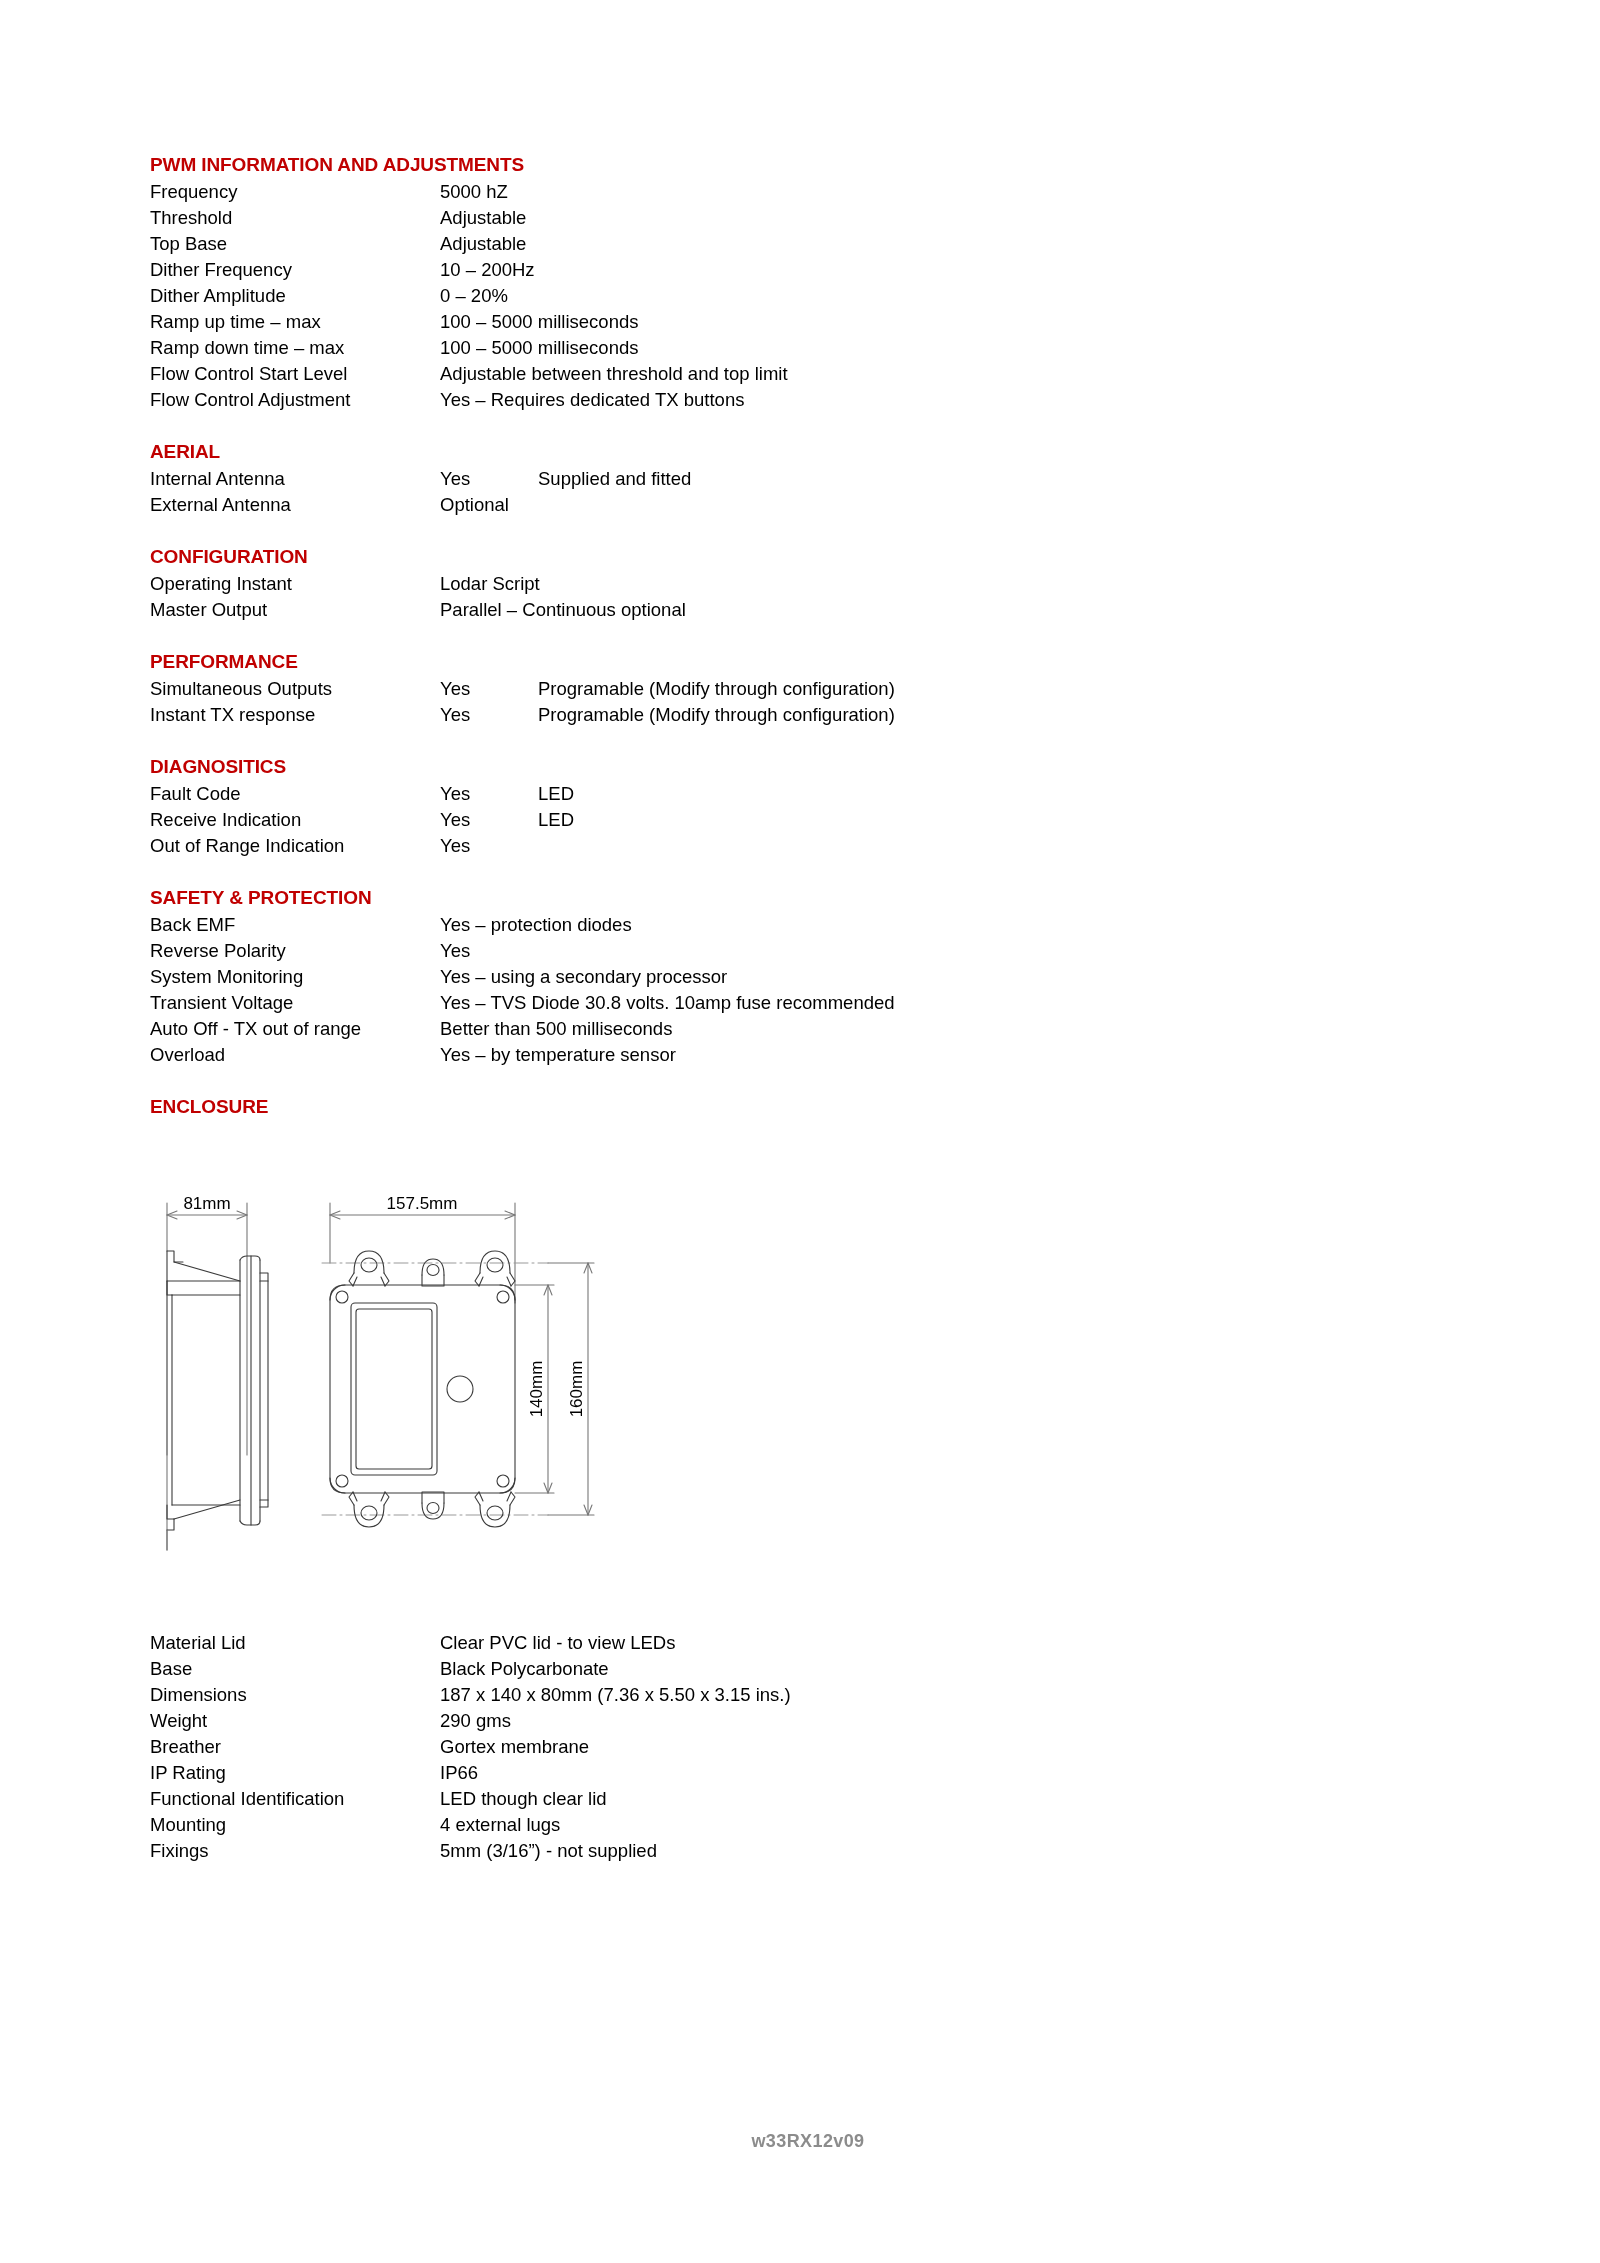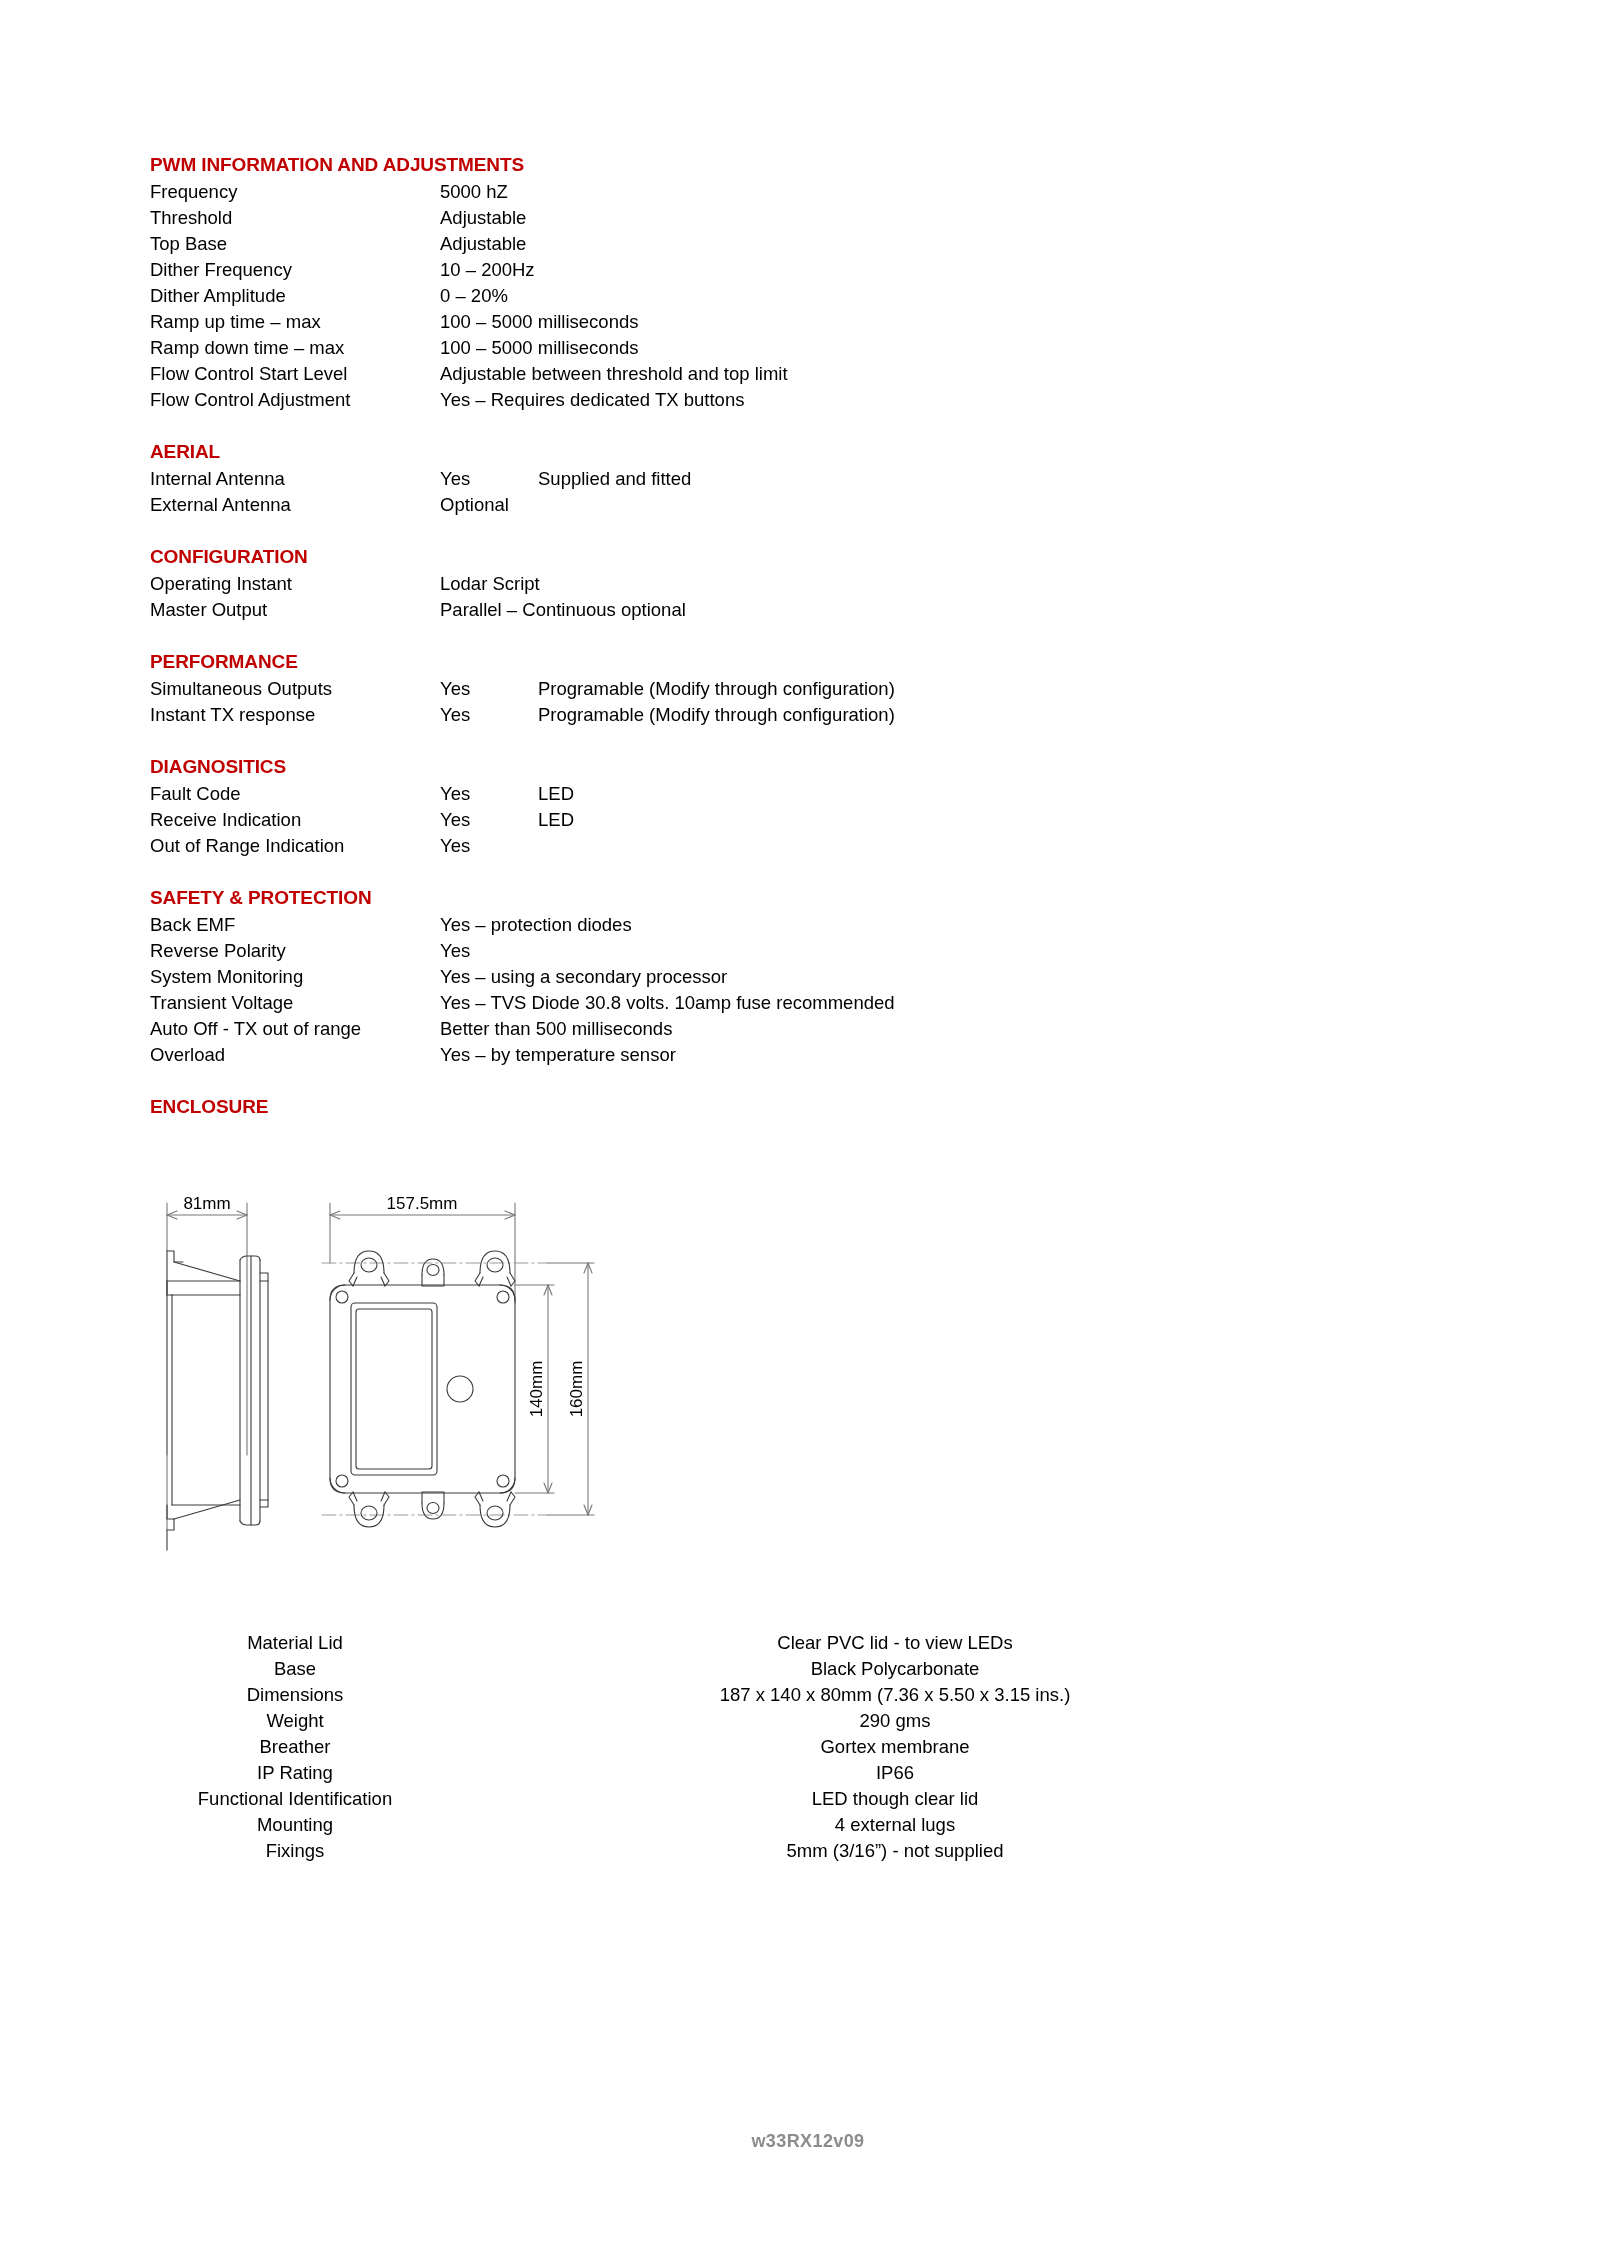--- a/index.html
+++ b/index.html
@@ -76,21 +76,20 @@
     height: 395px;
   }
   .drawing-wrap svg { display: block; }
 
   
   .bottom-table {
     position: absolute;
     left: 150px;
     top: 1630px;
     width: 1200px;
-    text-align: center;
   }
 
   
   .footer {
     position: absolute;
     left: 8px;
     top: 2131px;
     width: 1600px;
     text-align: center;
     color: #8c8c8c;

